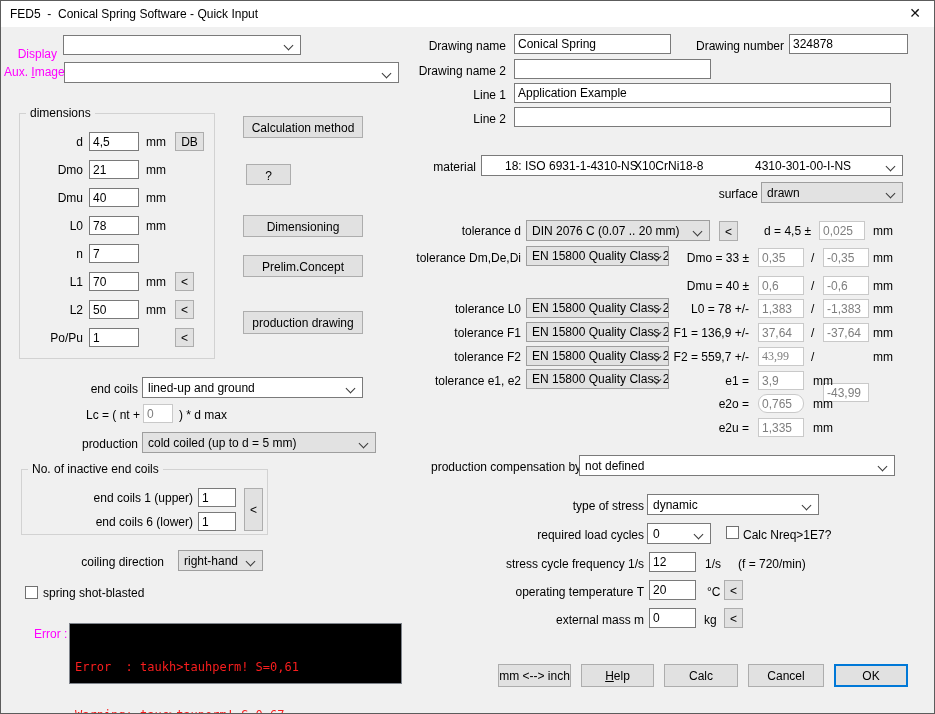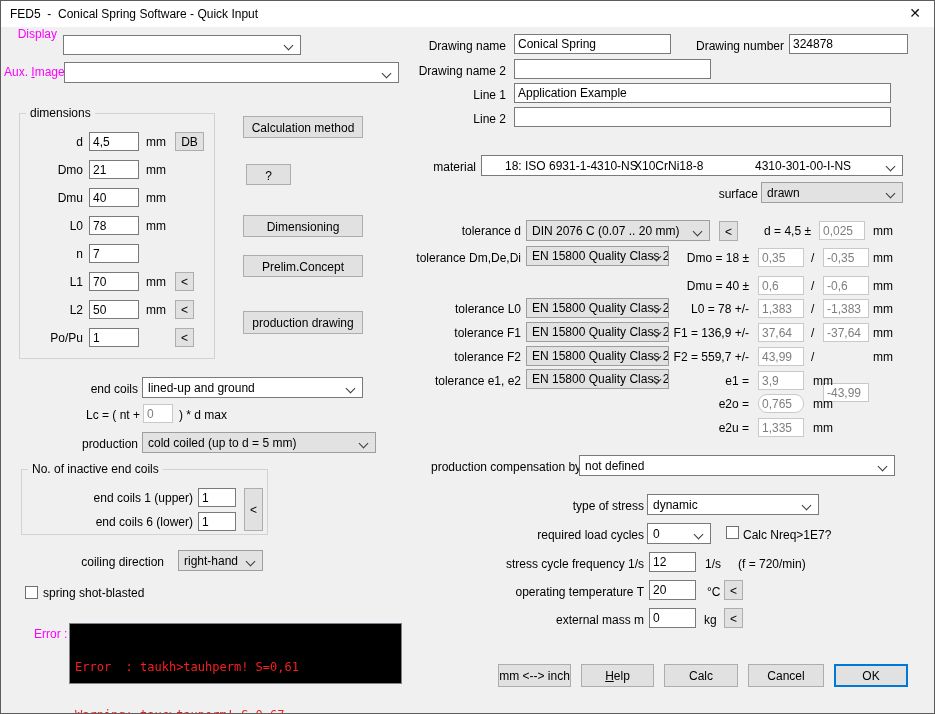--- a/index.html
+++ b/index.html
@@ -33,21 +33,21 @@
 </head>
 <body>
 
 <div class="win">
 
   <div class="titlebar">
     <span class="title">FED5  -  Conical Spring Software - Quick Input</span>
     <span class="close">✕</span>
   </div>
 
-  <span class="lbl r mag" style="left:10px;top:26px;width:46px">Display</span>
+  <span class="lbl r mag" style="left:10px;top:46px;width:46px">Display</span>
   <div class="combo" style="left:62px;top:34px;width:238px;height:20px">
     <span class="chev"></span>
   </div>
   <span class="lbl mag" style="left:3px;top:64px"><span>Aux. </span><span class="u">I</span><span>mage</span></span>
   <div class="combo" style="left:63px;top:61px;width:335px;height:21px">
     <span class="chev" style="top:7px"></span>
   </div>
 
   <span class="lbl r" style="left:420px;top:38px;width:85px">Drawing name</span>
   <input class="inp" style="left: 513px; top: 33px; width: 157px; height: 20px;" value="Conical Spring">
@@ -124,21 +124,21 @@
   <div class="btn" style="left:718px;top:220px;width:19px;height:20px;padding-top:3px">&lt;</div>
   <span class="lbl r" style="left:700px;top:223px;width:110px">d = 4,5 ±</span>
   <input class="inp dis" style="left: 818px; top: 220px; width: 46px; height: 19px;" value="0,025">
   <span class="lbl" style="left:872px;top:223px">mm</span>
 
   <span class="lbl r" style="left:360px;top:250px;width:160px">tolerance Dm,De,Di</span>
   <div class="combo gray" style="left:525px;top:245px;width:143px;height:20px">
     <span class="cv" style="top:2px">EN 15800 Quality Class 2</span>
     <span class="chev"></span>
   </div>
-  <span class="lbl r" style="left:615px;top:250px;width:133px">Dmo = 18 ±</span>
+  <span class="lbl r" style="left:615px;top:250px;width:133px">Dmo = 33 ±</span>
   <input class="inp dis" style="left: 757px; top: 247px; width: 46px; height: 19px;" value="0,35">
   <span class="lbl" style="left:810px;top:250px">/</span>
   <input class="inp dis" style="left: 822px; top: 247px; width: 46px; height: 19px;" value="-0,35">
   <span class="lbl" style="left:872px;top:250px">mm</span>
 
   <span class="lbl r" style="left:615px;top:278px;width:133px">Dmu = 40 ±</span>
   <input class="inp dis" style="left: 757px; top: 275px; width: 46px; height: 19px;" value="0,6">
   <span class="lbl" style="left:810px;top:278px">/</span>
   <input class="inp dis" style="left: 822px; top: 275px; width: 46px; height: 19px;" value="-0,6">
   <span class="lbl" style="left:872px;top:278px">mm</span>
@@ -164,21 +164,21 @@
   <span class="lbl" style="left:810px;top:325px">/</span>
   <input class="inp dis" style="left: 822px; top: 322px; width: 46px; height: 19px;" value="-37,64">
   <span class="lbl" style="left:872px;top:325px">mm</span>
 
   <span class="lbl r" style="left:360px;top:349px;width:160px">tolerance F2</span>
   <div class="combo gray" style="left:525px;top:345px;width:143px;height:20px">
     <span class="cv" style="top:2px">EN 15800 Quality Class 2</span>
     <span class="chev"></span>
   </div>
   <span class="lbl r" style="left:615px;top:349px;width:133px">F2 = 559,7 +/-</span>
-  <input class="inp dis" style="left: 757px; top: 346px; width: 46px; height: 19px;" value="43,99">
+  <input class="inp dis" style="left: 757px; top: 346px; width: 46px; height: 19px; font-family: Liberation Serif, serif;" value="43,99">
   <span class="lbl" style="left:810px;top:349px">/</span>
   <input class="inp dis" style="left: 822px; top: 346px; width: 46px; height: 19px; margin-top: 36px;" value="-43,99">
   <span class="lbl" style="left:872px;top:349px">mm</span>
 
   <span class="lbl r" style="left:360px;top:373px;width:160px">tolerance e1, e2</span>
   <div class="combo gray" style="left:525px;top:368px;width:143px;height:20px">
     <span class="cv" style="top:2px">EN 15800 Quality Class 2</span>
     <span class="chev"></span>
   </div>
   <span class="lbl r" style="left:650px;top:373px;width:98px">e1 =</span>

